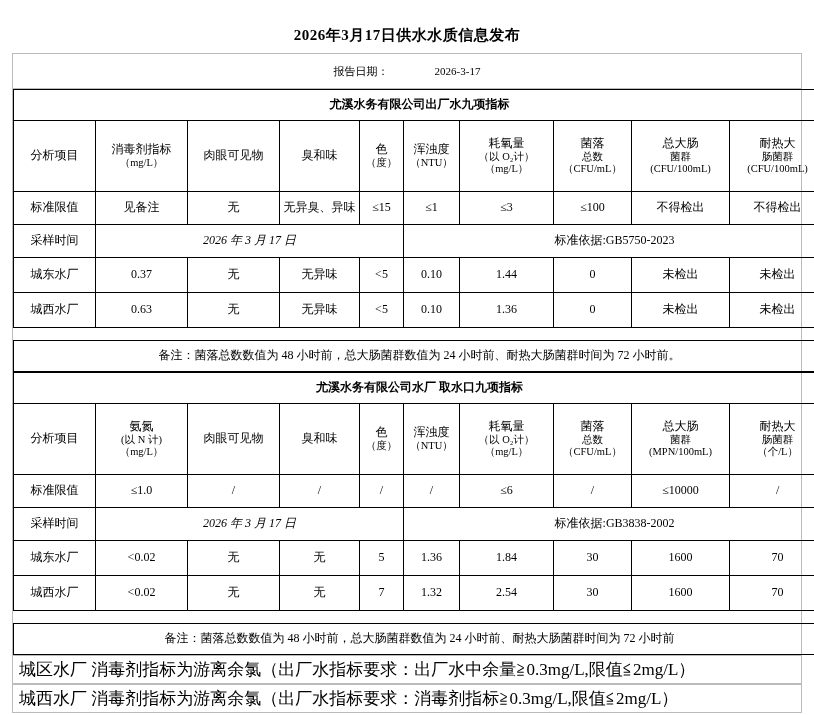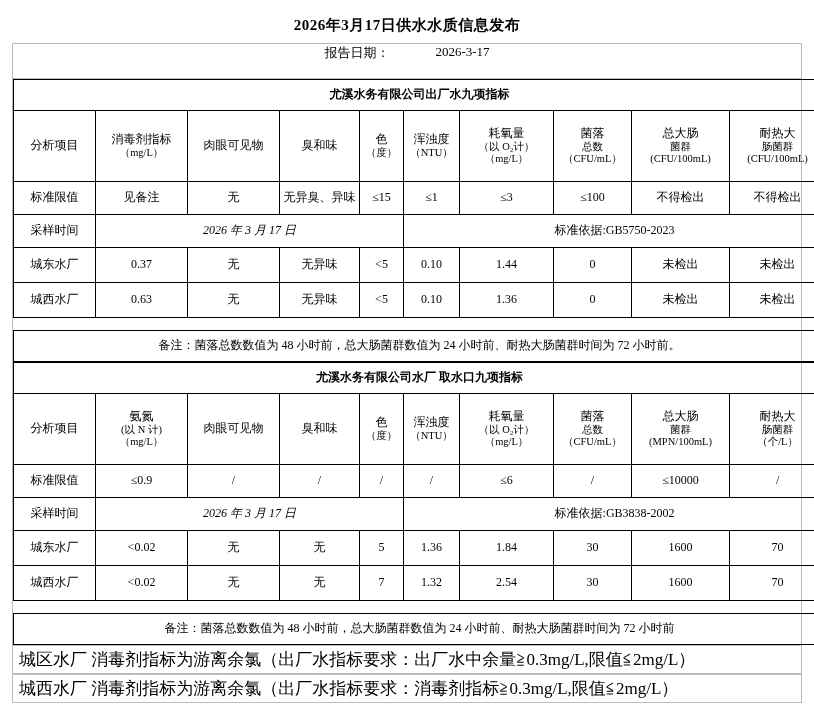--- a/index.html
+++ b/index.html
@@ -17,37 +17,38 @@
   .page {
     position: relative;
     width: 814px;
     height: 715px;
     box-sizing: border-box;
   }
   .title {
     text-align: center;
     font-size: 15px;
     font-weight: bold;
-    padding-top: 16px;
+    padding-top: 26px;
     padding-bottom: 8px;
     letter-spacing: 0.5px;
   }
   .outer {
     margin: 0 12px 0 12px;
     border-left: 1px solid #bbb;
     border-right: 1px solid #bbb;
     border-top: 1px solid #bbb;
     border-bottom: 1px solid #bbb;
   }
   .report-date-row {
     height: 34px;
     display: flex;
+    align-items: center;
     justify-content: center;
     border-bottom: 1px solid #bbb;
-    font-size: 13px;
+    font-size: 11px;
     gap: 26px;
   }
   .report-date-row .label { margin-right: 6px; }
   .report-date-row .value { margin-left: 14px; }
 
   table.grid {
     border-collapse: collapse;
     width: 100%;
     table-layout: fixed;
   }
@@ -292,21 +293,21 @@
           <span class="sub">(MPN/100mL)</span>
         </td>
         <td>
           <span>耐热大</span>
           <span class="sub">肠菌群</span>
           <span class="sub">（个/L）</span>
         </td>
       </tr>
       <tr class="row-normal">
         <td class="firstcol">标准限值</td>
-        <td>≤0.9</td>
+        <td>≤1.0</td>
         <td>/</td>
         <td>/</td>
         <td>/</td>
         <td>/</td>
         <td>≤6</td>
         <td>/</td>
         <td>≤10000</td>
         <td>/</td>
       </tr>
       <tr class="row-normal">

